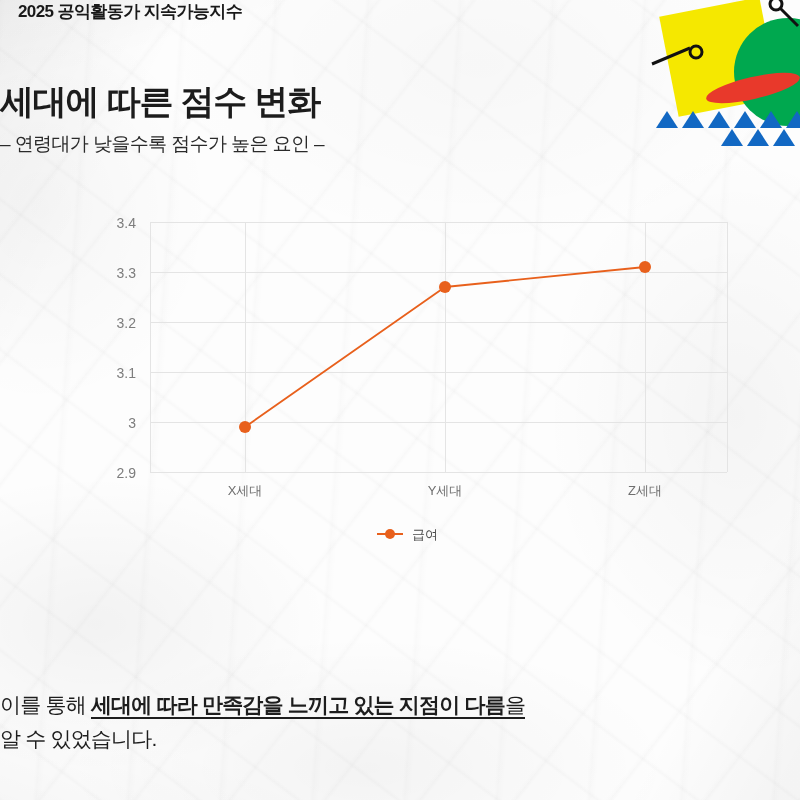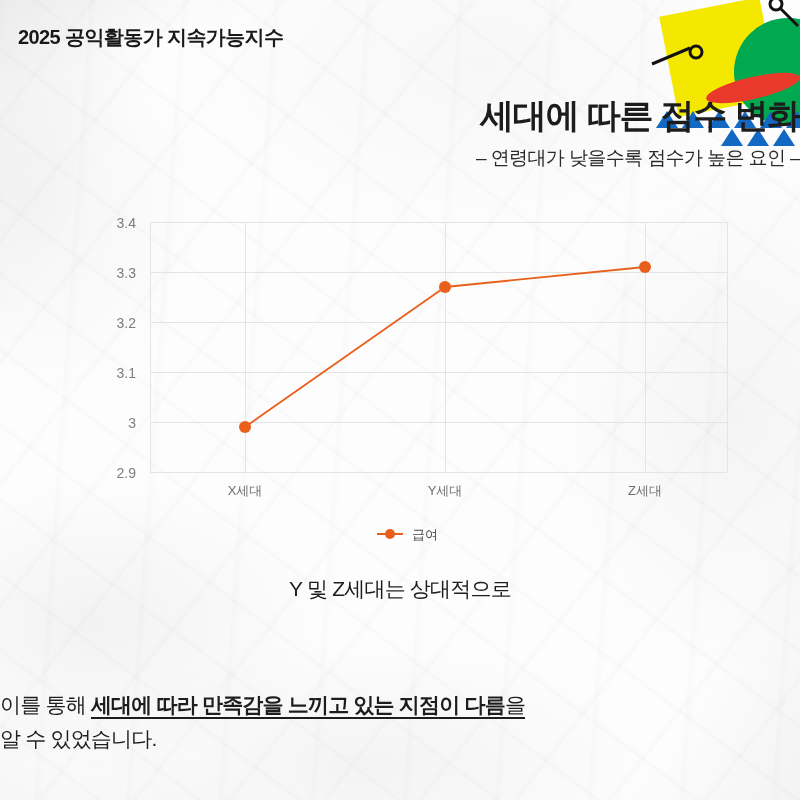--- a/index.html
+++ b/index.html
@@ -40,46 +40,46 @@
     inset: 0;
     background:
       repeating-linear-gradient(37deg, rgba(0,0,0,0.016) 0px, rgba(0,0,0,0) 3px, rgba(0,0,0,0) 57px, rgba(0,0,0,0.02) 60px),
       repeating-linear-gradient(-52deg, rgba(0,0,0,0.013) 0px, rgba(0,0,0,0) 4px, rgba(0,0,0,0) 71px, rgba(0,0,0,0.018) 75px),
       repeating-linear-gradient(94deg, rgba(0,0,0,0.01) 0px, rgba(0,0,0,0) 6px, rgba(0,0,0,0) 88px, rgba(0,0,0,0.015) 92px);
   }
 
   
   #header-label {
     position: absolute;
-    top: 24px;
+    top: 0;
     left: 18px;
-    font-size: 20px;
+    font-size: 17px;
     font-weight: 700;
     letter-spacing: -0.6px;
     color: #191919;
     white-space: nowrap;
   }
 
   
   #deco {
     position: absolute;
     top: 0;
     right: 0;
     width: 160px;
     height: 160px;
     overflow: hidden;
   }
 
   
   #title-block {
     position: absolute;
-    top: 96px;
-    left: 0;
-    width: 800px;
-    text-align: right;
+    top: 82px;
+    left: 0;
+    width: 800px;
+    text-align: left;
   }
   #chart-title {
     font-size: 34px;
     font-weight: 700;
     letter-spacing: -1.2px;
     color: #1c1c1c;
     line-height: 1.15;
   }
   #chart-subtitle {
     margin-top: 10px;
@@ -228,23 +228,20 @@
       </g>
     <g id="legend-layer">
         <line x1="360" y1="334" x2="386" y2="334" stroke="#E8601C" stroke-width="2"></line>
         <circle cx="373" cy="334" r="5" fill="#E8601C"></circle>
         <text x="395" y="339" class="legend-label">급여</text>
       </g>
   </svg>
 </div>
 
 <div id="copy-1">
-  <div>
-    <span>Y 및 Z세대는 상대적으로</span>
-  </div>
 </div>
 
 <div id="copy-2">
   <div>
     <span>이를 통해 </span><span class="bold underline">세대에 따라 만족감을 느끼고 있는 지점이 다름</span><span class="underline">을</span>
   </div>
   <div>
     <span>알 수 있었습니다.</span>
   </div>
 </div>

